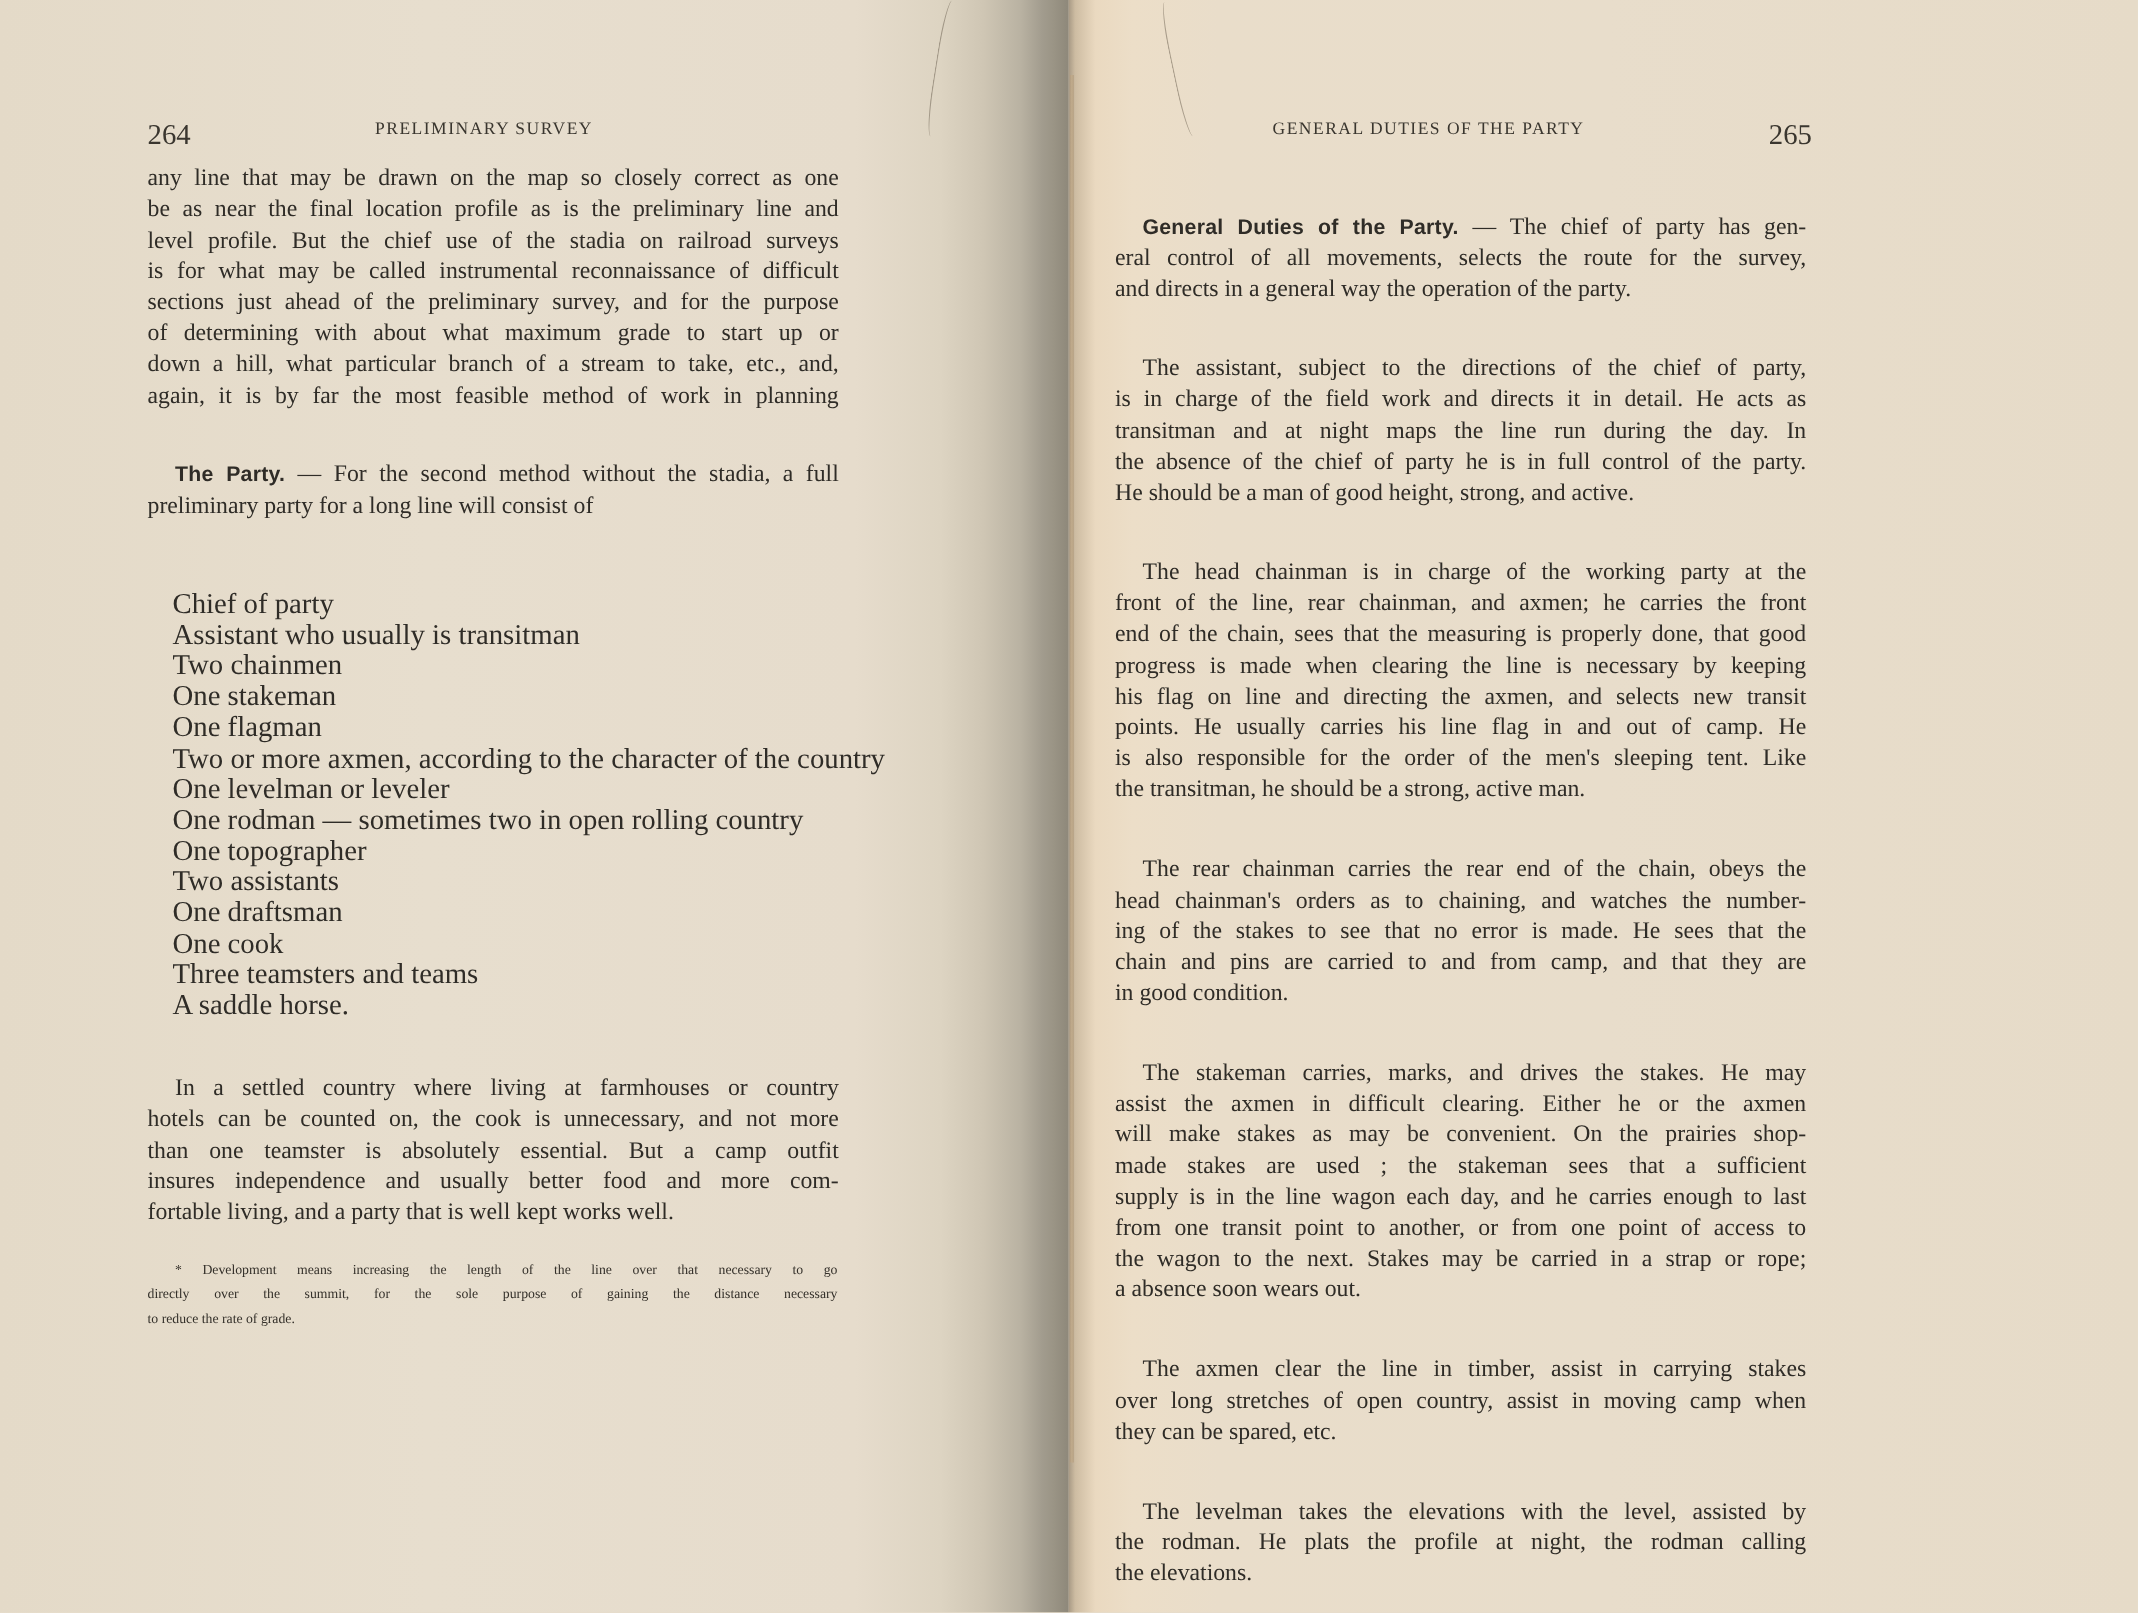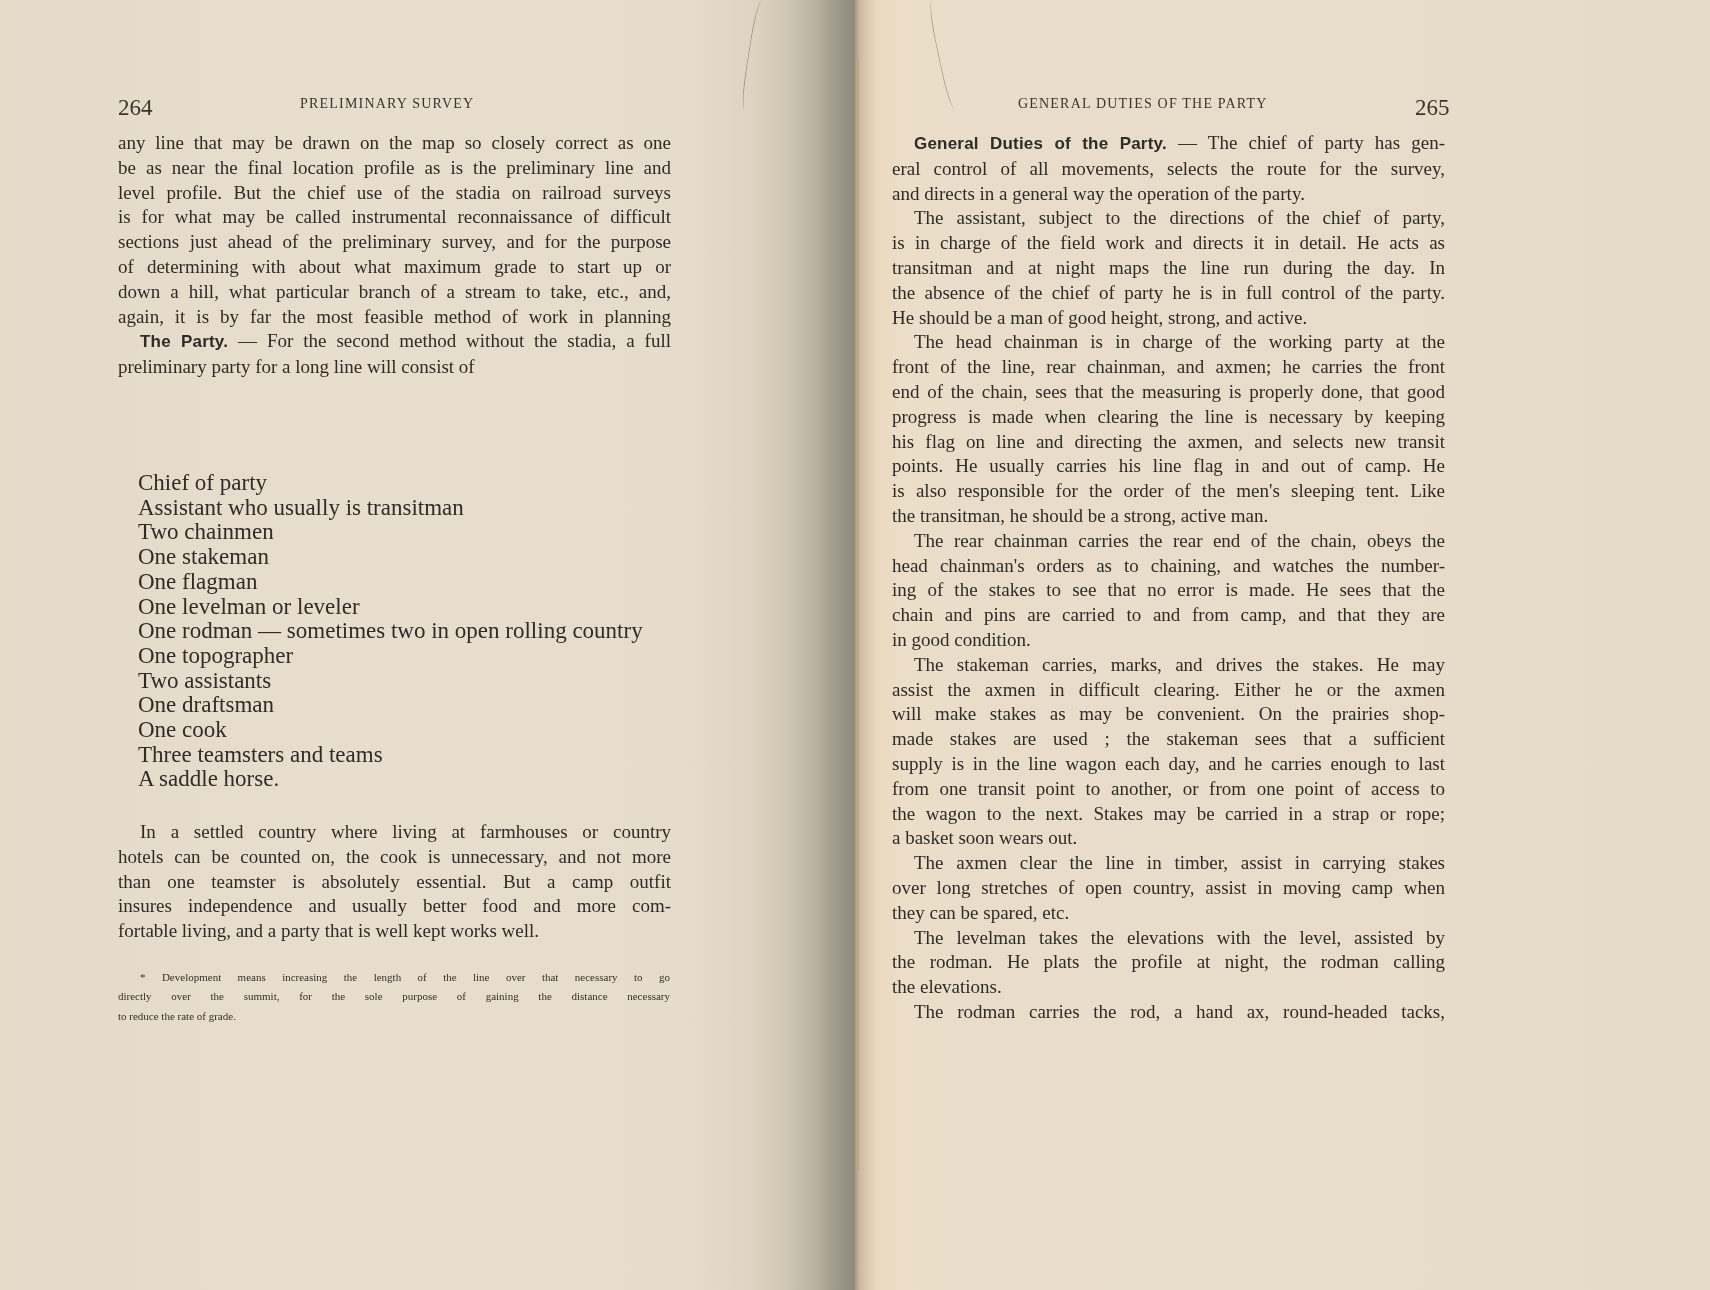--- a/index.html
+++ b/index.html
@@ -94,20 +94,21 @@
     display: block;
     text-align: justify;
     text-align-last: justify;
     white-space: nowrap;
   }
   .line.last {
     text-align-last: left;
   }
   .line.indent {
     padding-left: 22px;
+    margin-top: 39px;
   }
   .bold-run {
     font-weight: bold;
     font-family: "Liberation Sans", "DejaVu Sans", sans-serif;
     font-size: 17px;
     letter-spacing: 0.2px;
   }
   .party-list {
     position: absolute;
     left: 138px;
@@ -153,20 +154,21 @@
       <span class="line indent"><span class="bold-run">The Party.</span><span> — For the second method without the stadia, a full</span></span>
       <span class="line last">preliminary party for a long line will consist of</span>
     </div>
 
     <ul class="party-list">
       <li>Chief of party</li>
       <li>Assistant who usually is transitman</li>
       <li>Two chainmen</li>
       <li>One stakeman</li>
       <li>One flagman</li>
+      <li>Two or more axmen, according to the character of the country</li>
       <li>One levelman or leveler</li>
       <li>One rodman — sometimes two in open rolling country</li>
       <li>One topographer</li>
       <li>Two assistants</li>
       <li>One draftsman</li>
       <li>One cook</li>
       <li>Three teamsters and teams</li>
       <li>A saddle horse.</li>
     </ul>
 
@@ -218,21 +220,21 @@
       <span class="line">chain and pins are carried to and from camp, and that they are</span>
       <span class="line last">in good condition.</span>
 
       <span class="line indent">The stakeman carries, marks, and drives the stakes.  He may</span>
       <span class="line">assist the axmen in difficult clearing.  Either he or the axmen</span>
       <span class="line">will make stakes as may be convenient.  On the prairies shop-</span>
       <span class="line">made stakes are used ; the stakeman sees that a sufficient</span>
       <span class="line">supply is in the line wagon each day, and he carries enough to last</span>
       <span class="line">from one transit point to another, or from one point of access to</span>
       <span class="line">the wagon to the next.  Stakes may be carried in a strap or rope;</span>
-      <span class="line last">a basket soon wears out.</span>
+      <span class="line last">a absence soon wears out.</span>
 
       <span class="line indent">The axmen clear the line in timber, assist in carrying stakes</span>
       <span class="line">over long stretches of open country, assist in moving camp when</span>
       <span class="line last">they can be spared, etc.</span>
 
       <span class="line indent">The levelman takes the elevations with the level, assisted by</span>
       <span class="line">the rodman.  He plats the profile at night, the rodman calling</span>
       <span class="line last">the elevations.</span>
 
       <span class="line indent" style="text-align-last: justify;">The rodman carries the rod, a hand ax, round-headed tacks,</span>

